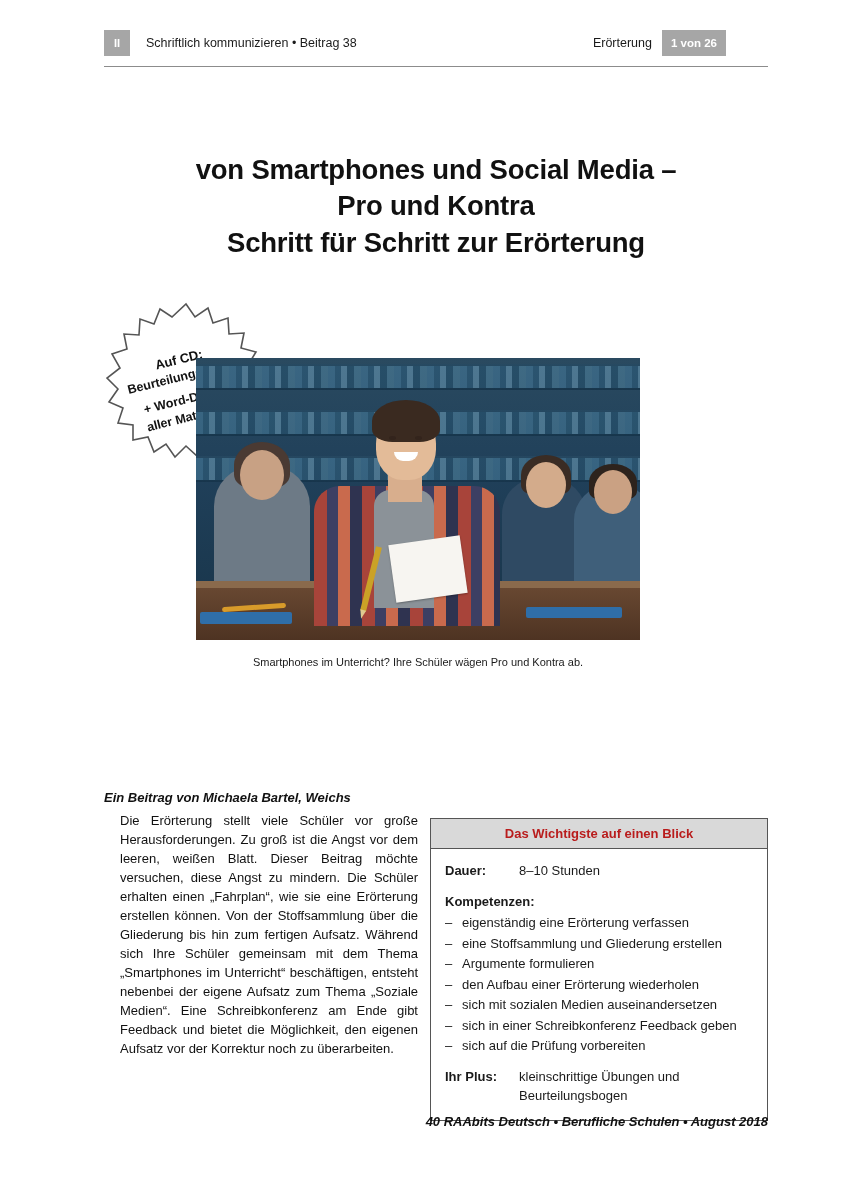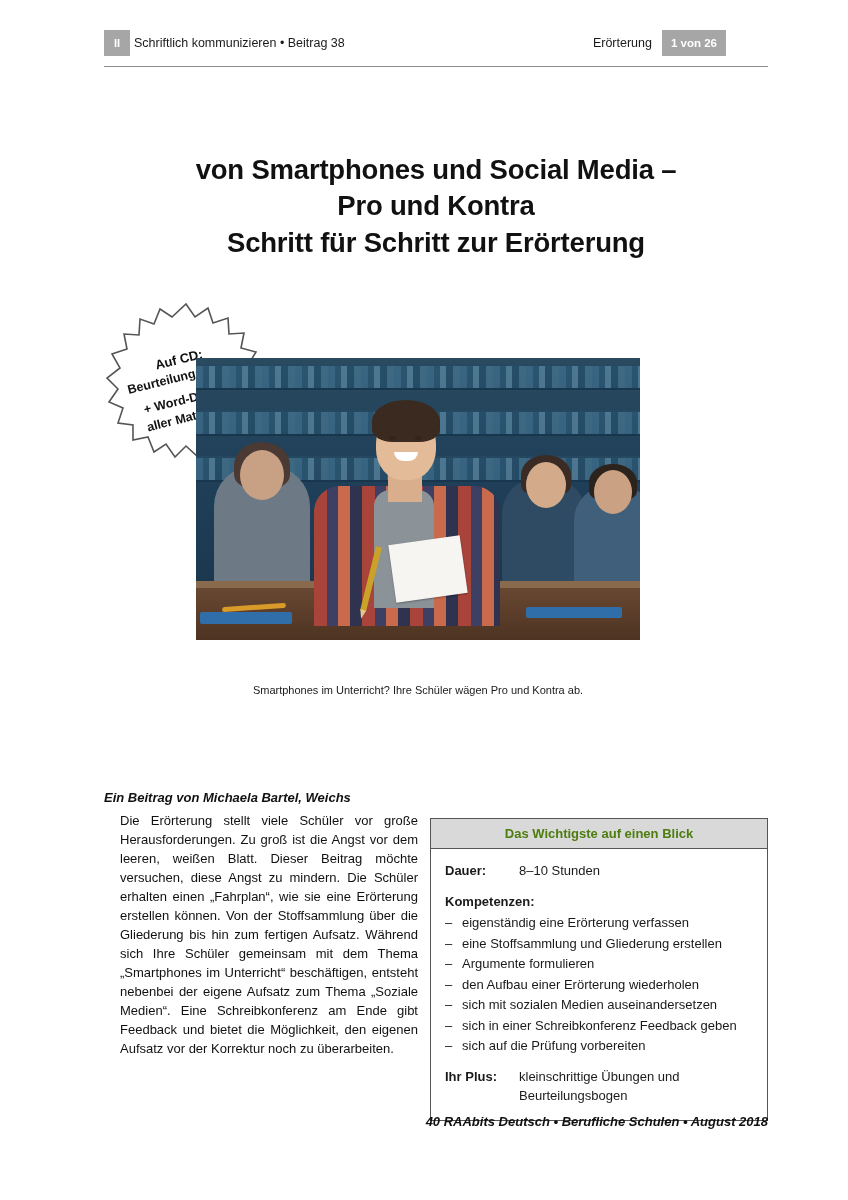--- a/index.html
+++ b/index.html
@@ -42,21 +42,21 @@
     font-weight: bold;
     display: flex;
     align-items: center;
     justify-content: center;
     flex: 0 0 auto;
   }
   .header-title {
     flex: 1 1 auto;
     display: flex;
     align-items: center;
-    padding-left: 4px;
+    padding-left: 16px;
     font-size: 12.5px;
     color: #1a1a1a;
   }
   .header-topic {
     display: flex;
     align-items: center;
     font-size: 12.5px;
     padding-right: 10px;
     color: #1a1a1a;
   }
@@ -282,21 +282,21 @@
     background: #2f6ea8; border-radius: 2px;
   }
   .desk-book2 {
     position: absolute; left: 330px; bottom: 22px; width: 96px; height: 11px;
     background: #2f6ea8; border-radius: 2px;
   }
 
   .caption {
     position: absolute;
     left: 196px;
-    top: 684px;
+    top: 656px;
     width: 444px;
     text-align: center;
     font-size: 11px;
     color: #1a1a1a;
   }
 
   
   .author {
     position: absolute;
     left: 104px;
@@ -329,21 +329,21 @@
     border: 1px solid #555;
     box-sizing: border-box;
   }
   .infobox-head {
     background: #d9d9d9;
     border-bottom: 1px solid #555;
     text-align: center;
     font-size: 13px;
     font-weight: bold;
     padding: 7px 12px;
-    color: #4d7c0f;
+    color: #b91c1c;
   }
   .infobox-body {
     padding: 12px 14px 14px 14px;
     font-size: 13px;
     line-height: 1.5;
   }
   .row-dauer {
     display: flex;
     margin-bottom: 11px;
   }

